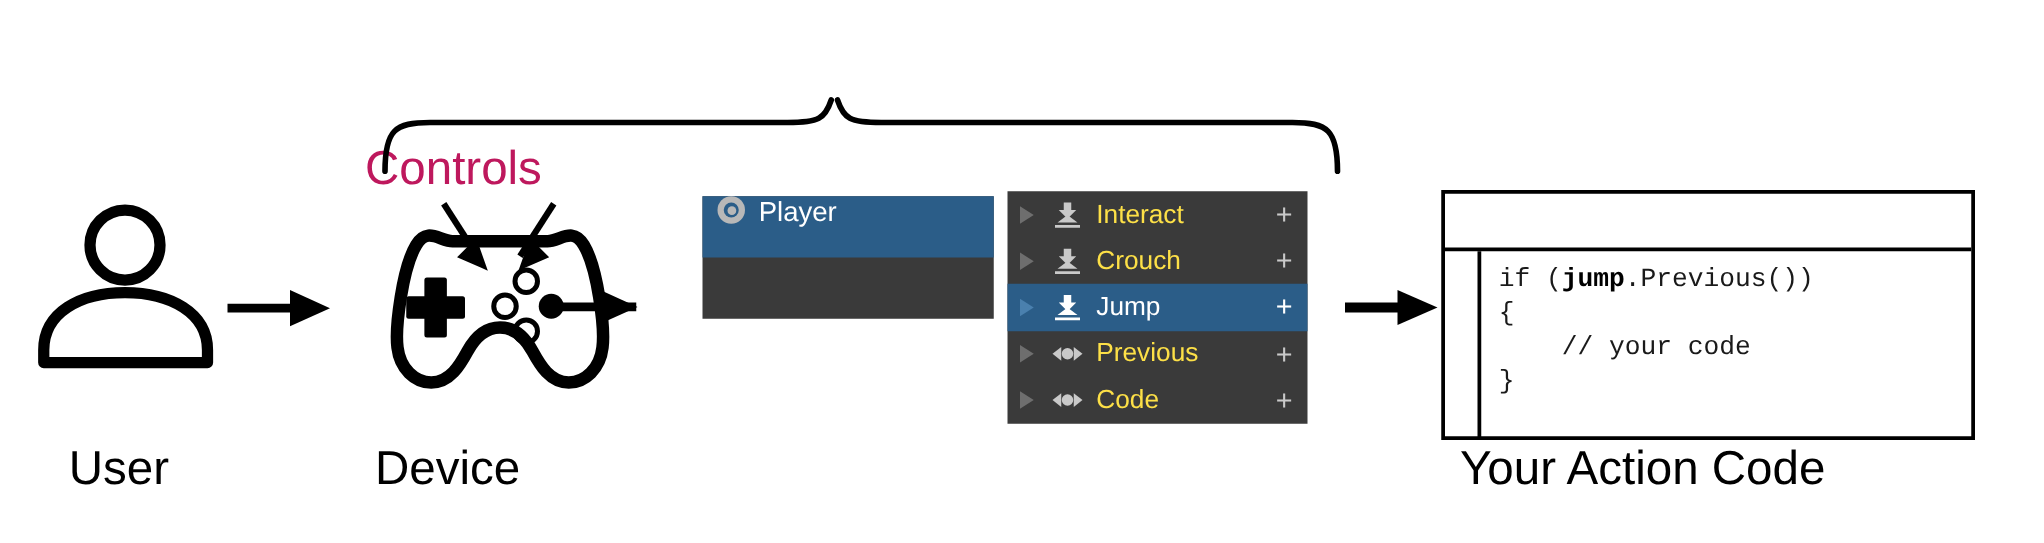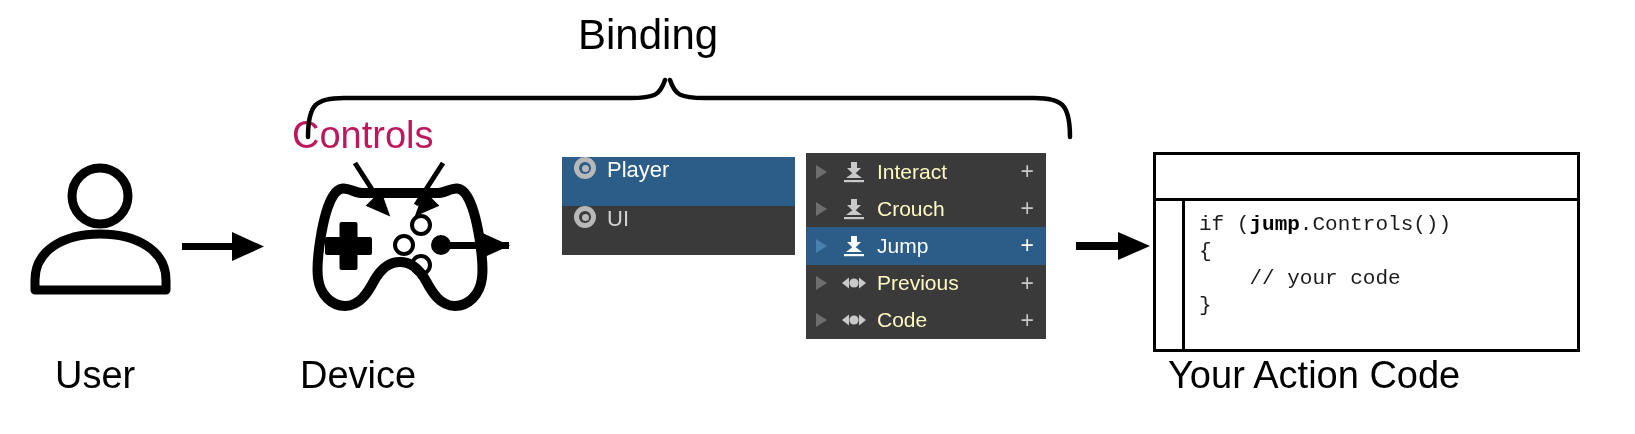--- a/index.html
+++ b/index.html
@@ -141,21 +141,21 @@
   }
   .act-row.selected .act-caret { border-left-color: #4a80ae; }
   .act-icon {
     width: 26px; height: 22px;
     margin-left: 14px;
     flex: 0 0 auto;
     display: block;
   }
   .act-label {
     font-size: 21px;
-    color: #fef9c3;
+    color: #fde047;
     margin-left: 10px;
     font-family: "Liberation Sans", sans-serif;
     white-space: nowrap;
   }
   .act-row.selected .act-label { color: #ffffff; }
   .act-plus {
     margin-left: auto;
     font-size: 23px;
     color: #c9c9c9;
     line-height: 1;
@@ -198,21 +198,20 @@
     color: #1a1a1a;
     white-space: pre;
   }
   .code-text b { font-weight: 700; color: #000; }
 </style>
 </head>
 <body>
 
 <div id="stage">
 
-  <div class="abs title-binding">Binding</div>
   <div class="abs title-controls">Controls</div>
 
   <svg class="svg-layer" viewBox="0 0 1635 434">
 
     <g fill="none" stroke="#000" stroke-width="4.5" stroke-linecap="round" stroke-linejoin="round">
       <path d="M 308,137 C 308,104 316,98 344,98 L 630,98 C 655,98 660,95 665,80"></path>
       <path d="M 1070,137 C 1070,104 1062,98 1034,98 L 705,98 C 680,98 675,95 670,80"></path>
     </g>
 
     <g stroke="#000" stroke-width="5" fill="#000" stroke-linecap="butt">
@@ -266,24 +265,20 @@
       <rect x="1076" y="242" width="55" height="8"></rect>
       <polygon points="1118,232 1150,246 1118,260"></polygon>
     </g>
   </svg>
 
   <div class="abs map-panel">
     <div class="map-row selected">
       <span class="ring-icon"></span>
       <span class="map-row-label">Player</span>
     </div>
-    <div class="map-row">
-      <span class="ring-icon"></span>
-      <span class="map-row-label">UI</span>
-    </div>
   </div>
 
   <div class="abs act-panel">
 
     <div class="act-row">
       <span class="act-caret"></span>
       <svg class="act-icon" viewBox="0 0 26 22">
         <rect x="10" y="1" width="6" height="7" fill="#c9c9c9"></rect>
         <polygon points="6,7 20,7 13,14" fill="#c9c9c9"></polygon>
         <path d="M 13,11 L 21,17 L 5,17 Z" fill="#c9c9c9"></path>
@@ -337,21 +332,21 @@
       </svg>
       <span class="act-label">Code</span>
       <span class="act-plus">+</span>
     </div>
   </div>
 
   <div class="abs code-window">
     <div class="code-header"></div>
     <div class="code-body">
       <div class="code-gutter"></div>
-      <div class="code-text"><span>if (</span><b>jump</b><span>.Controls())</span>
+      <div class="code-text"><span>if (</span><b>jump</b><span>.Previous())</span>
 <span>{</span>
 <span>    // your code</span>
 <span>}</span></div>
     </div>
   </div>
 
   <div class="abs caption cap-user">User</div>
   <div class="abs caption cap-device">Device</div>
   <div class="abs caption cap-code">Your Action Code</div>
 

